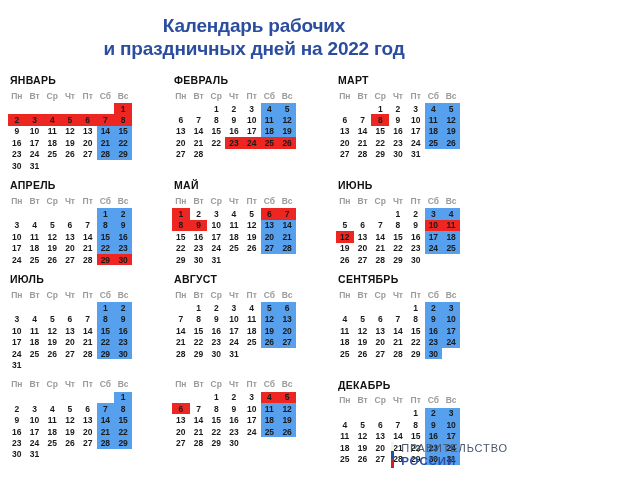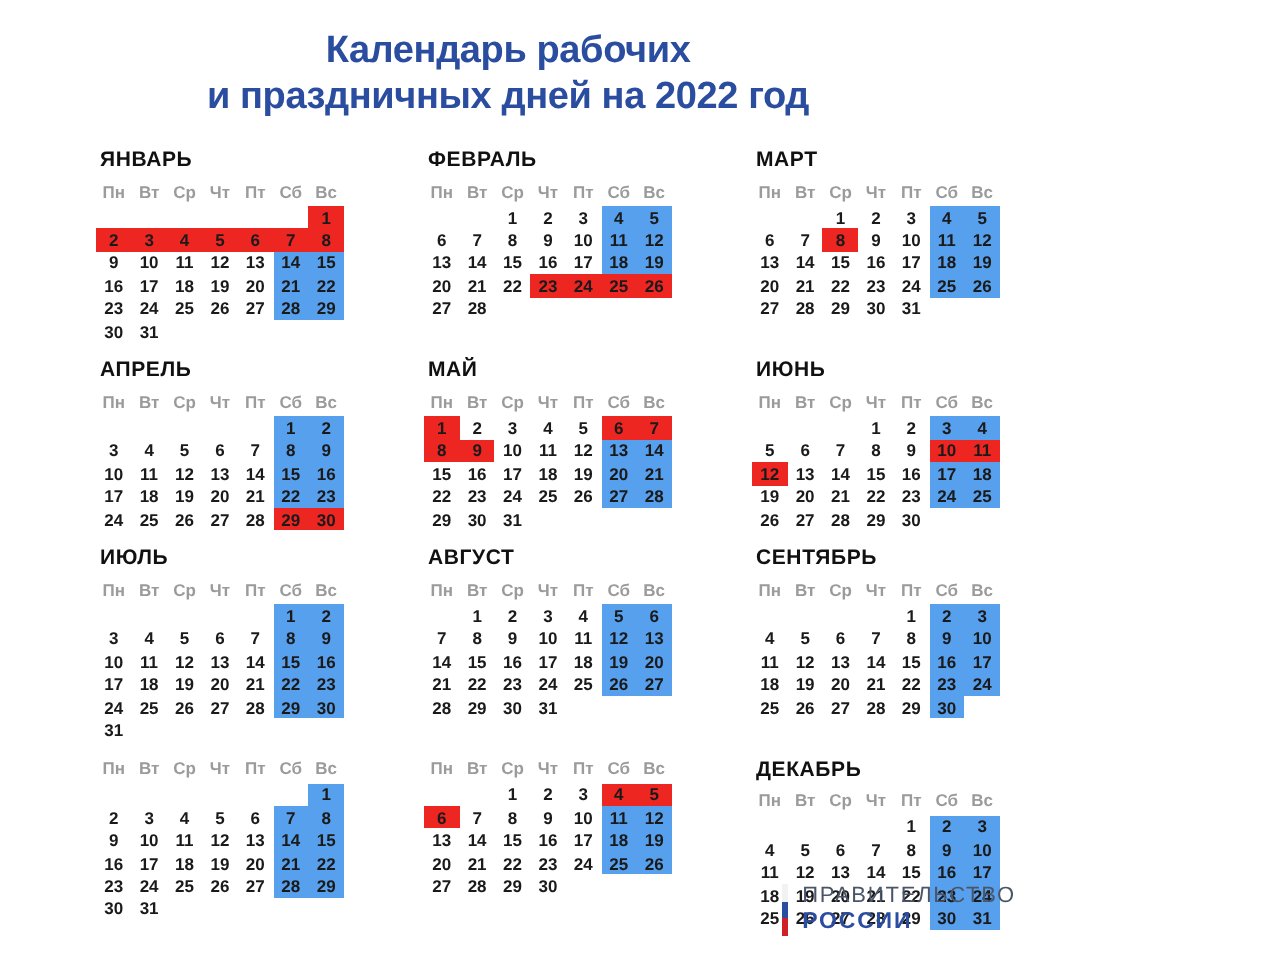--- a/index.html
+++ b/index.html
@@ -40,21 +40,21 @@
     grid-template-rows: repeat(4, auto);
     column-gap: 0px;
     row-gap: 0px;
     padding: 4px 8px 0 8px;
     box-sizing: border-box;
   }
   .month {
     padding: 4px 0 4px 0;
     display: flex;
     flex-direction: column;
-    align-items: flex-end;
+    align-items: flex-start;
   }
   .month-inner {
     width: 124px;
   }
   .month-name {
     font-size: 10.5px;
     font-weight: bold;
     color: #111111;
     letter-spacing: 0.3px;
     margin: 0 0 4px 2px;

